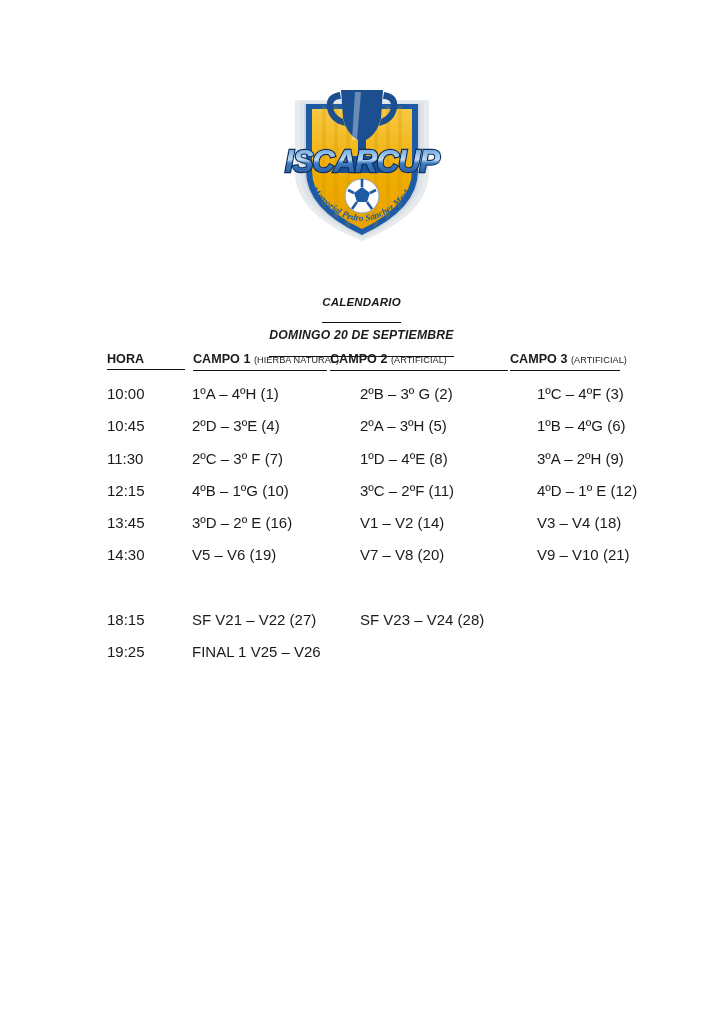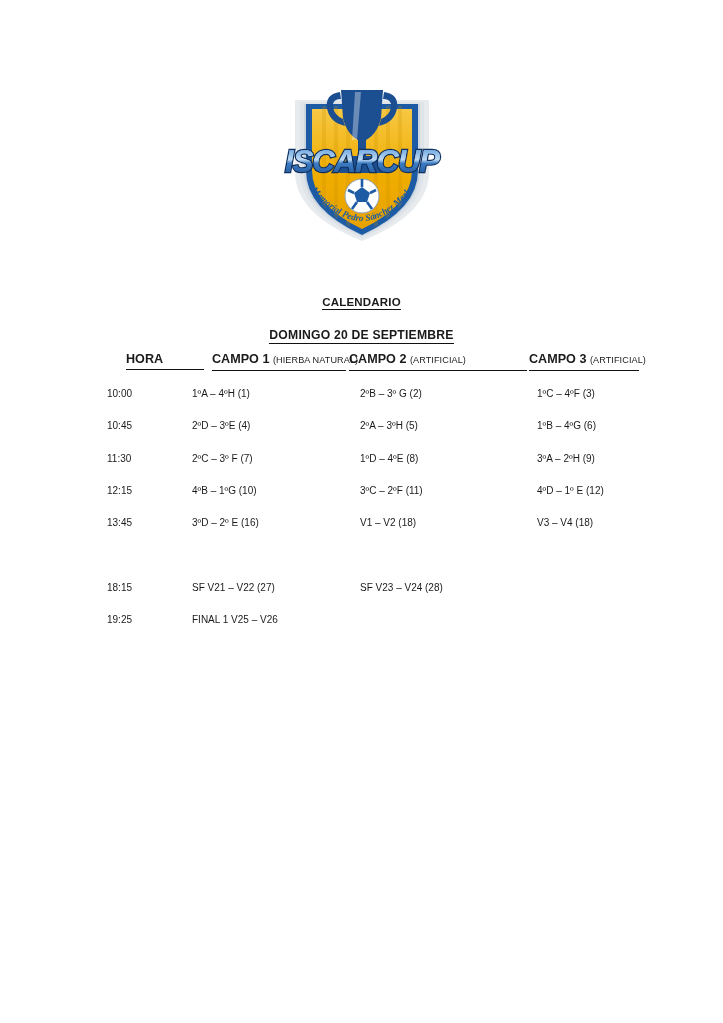--- a/index.html
+++ b/index.html
@@ -34,50 +34,51 @@
     position: absolute;
     left: 0;
     width: 723px;
     text-align: center;
     font-weight: bold;
     font-size: 11.5px;
     letter-spacing: .2px;
   }
   .doc-title span {
     border-bottom: 1.4px solid #111;
-    padding-bottom: 1px;
+    padding-bottom: 14px;
+    font-style: italic;
   }
   #title-calendario { top: 296px; }
   #title-fecha { top: 328px; font-size: 12.2px; }
 
   
   #schedule {
     position: absolute;
     left: 0;
     top: 352px;
     width: 723px;
   }
   .row {
     position: relative;
     height: 32.3px;
   }
   .cell {
     position: absolute;
     top: 0;
-    font-size: 10px;
+    font-size: 15px;
     white-space: nowrap;
     line-height: 15px;
   }
   .c-hora   { left: 107px; }
   .c-campo1 { left: 192px; }
   .c-campo2 { left: 360px; }
   .c-campo3 { left: 537px; }
 
   
-  #header-row { height: 34px; margin-left: 19px; }
+  #header-row { height: 34px; }
   #header-row .cell {
     font-weight: bold;
     font-size: 12.6px;
     border-bottom: 1.5px solid #111;
     padding-bottom: 2px;
   }
   #header-row .c-hora   { left: 107px; width: 78px; }
   #header-row .c-campo1 { left: 193px; width: 134px; }
   #header-row .c-campo2 { left: 330px; width: 178px; }
   #header-row .c-campo3 { left: 510px; width: 110px; }
@@ -205,22 +206,28 @@
       </div>
       <div class="row">
         <div class="cell c-hora">12:15</div>
         <div class="cell c-campo1">4ºB – 1ºG (10)</div>
         <div class="cell c-campo2">3ºC – 2ºF (11)</div>
         <div class="cell c-campo3">4ºD – 1º E (12)</div>
       </div>
       <div class="row">
         <div class="cell c-hora">13:45</div>
         <div class="cell c-campo1">3ºD – 2º E (16)</div>
-        <div class="cell c-campo2">V1 – V2 (18)</div>
+        <div class="cell c-campo2">V1 – V2 (14)</div>
         <div class="cell c-campo3">V3 – V4 (18)</div>
+      </div>
+      <div class="row">
+        <div class="cell c-hora">14:30</div>
+        <div class="cell c-campo1">V5 – V6 (19)</div>
+        <div class="cell c-campo2">V7 – V8 (20)</div>
+        <div class="cell c-campo3">V9 – V10 (21)</div>
       </div>
       <div class="row row-spacer"></div>
       <div class="row">
         <div class="cell c-hora">18:15</div>
         <div class="cell c-campo1">SF V21 – V22 (27)</div>
         <div class="cell c-campo2">SF V23 – V24 (28)</div>
       </div>
       <div class="row">
         <div class="cell c-hora">19:25</div>
         <div class="cell c-campo1">FINAL 1 V25 – V26</div>

